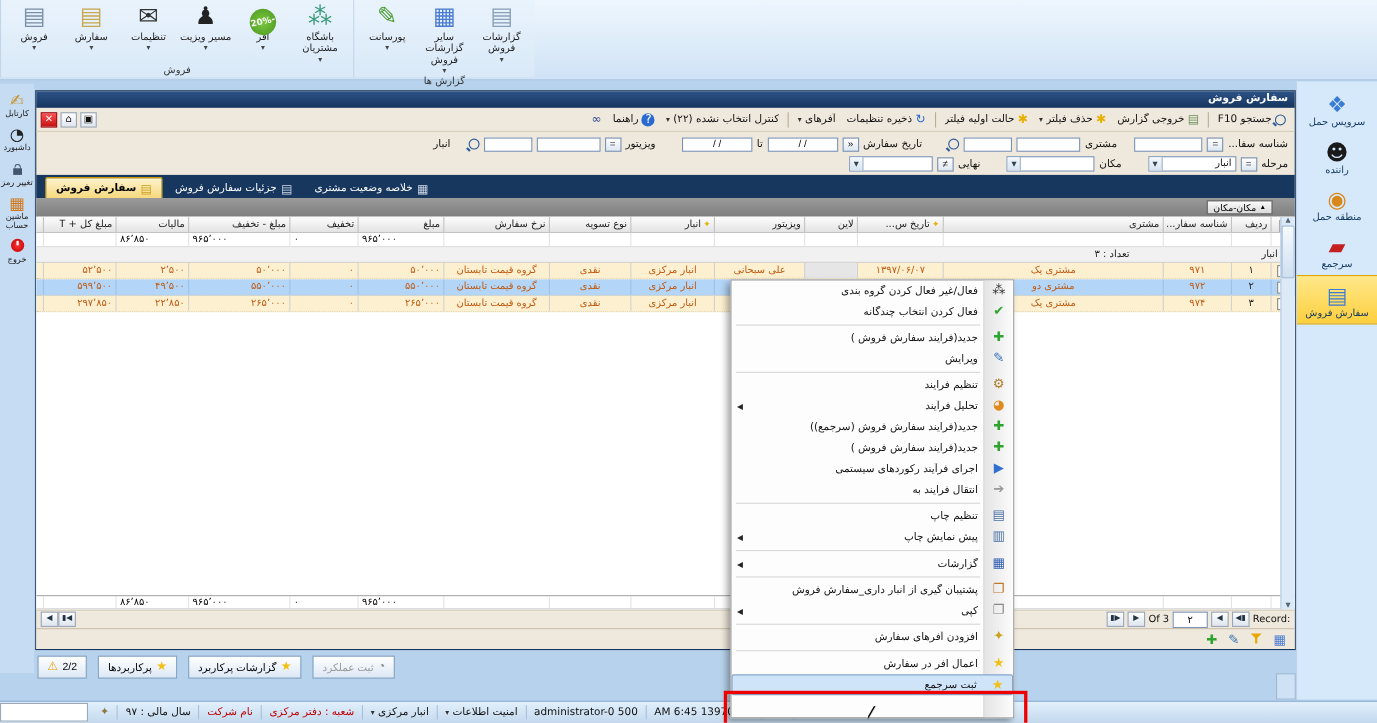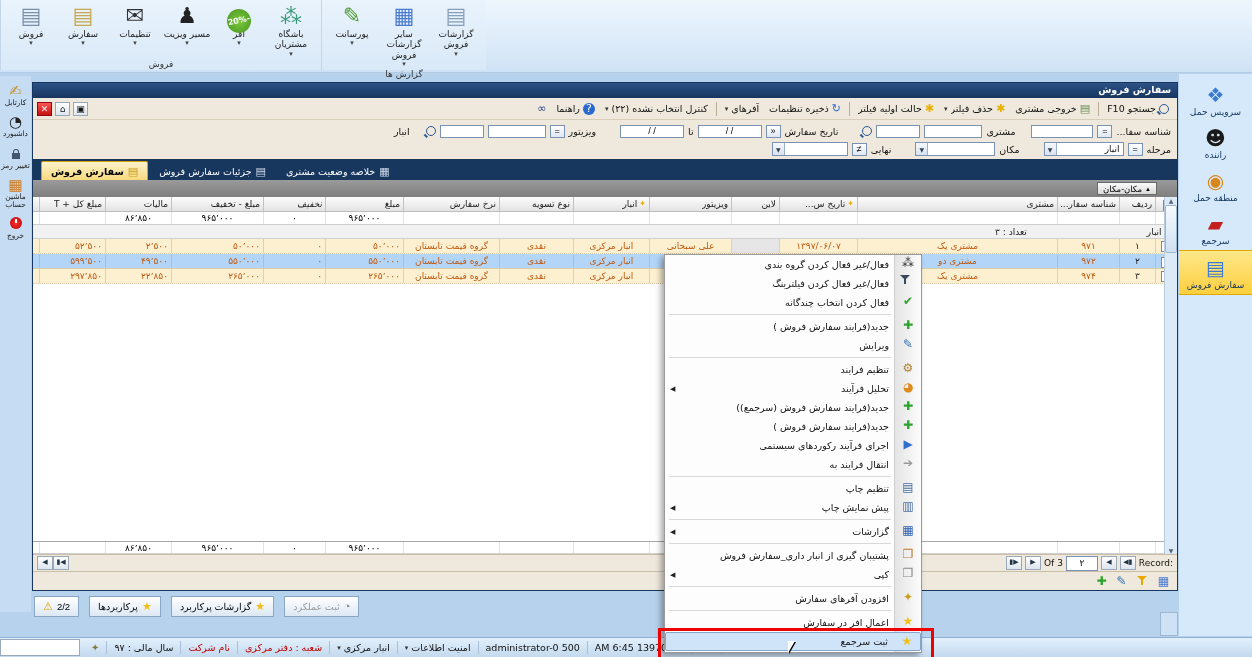--- a/index.html
+++ b/index.html
@@ -66,21 +66,21 @@
   #groupstrip{height:17px;background:linear-gradient(#9a9a9a,#7f7f7f);display:flex;direction:rtl;align-items:center;padding:0 20px}
   #groupBtn{height:13px;border:1px solid #6a6a6a;background:linear-gradient(#fbfbfb,#d9d9d9);font-size:8.5px;
     display:flex;direction:rtl;align-items:center;gap:3px;padding:0 5px;cursor:pointer}
   
   #gridArea{flex:1;display:flex;flex-direction:column;background:#fff;position:relative;overflow:hidden}
   .g-row{display:flex;direction:rtl;padding-left:12px;box-sizing:border-box}
   .g-cell{box-sizing:border-box;border-left:1px solid #d2d2d2;padding:0 3px;font-size:9px;overflow:hidden;white-space:nowrap}
   .g-head{height:15px;background:linear-gradient(#fdfdfd,#e3e3e3);border-bottom:1px solid #bdbdbd}
   .g-head .g-cell{display:flex;direction:rtl;align-items:center;gap:2px;color:#222;border-left:1px solid #c2c2c2}
   .g-sum{height:13px;background:#fff;border-bottom:1px solid #cfcfcf}
-  .g-sum .g-cell{text-align:center;direction:ltr;color:#000;line-height:13px;border-left:1px solid #e3e3e3}
+  .g-sum .g-cell{text-align:left;direction:ltr;color:#000;line-height:13px;border-left:1px solid #e3e3e3}
   .g-group{height:13px;background:#f1f1f1;border-bottom:1px solid #cfcfcf;display:flex;direction:rtl;align-items:center;font-size:9px;color:#222}
   .g-data{height:15px;background:#fcf0d0;border-bottom:1px dotted #d8cba8}
   .g-data .g-cell{color:#c05a10;line-height:14px;text-align:center}
   .g-data .g-cell.num{direction:ltr;text-align:right}
   .g-data .g-cell.dark{color:#222}
   .g-data.sel{background:#b3d5f7}
   .g-data.sel .g-cell{border-left-color:#9fc2e4}
   .cb{width:9px;height:9px;border:1px solid #888;background:#fff;display:inline-block;margin-top:2px;font-size:8px;line-height:8px;text-align:center;color:#234}
   .g-empty{flex:1;background:#fff}
   .g-bsum{height:13px;border-top:1px solid #a8a8a8}
@@ -251,21 +251,21 @@
       <span class="winbtn">▣</span>
     </span>
     <span class="tb-right" id="toolbarItems">
         <span class="tbitem">
           <span class="ic i-mag"></span>
           <span class="clip">جستجو F10</span>
         </span>
         <span class="tbsep"></span>
         <span class="tbitem">
           <span class="ic" style="color: rgb(106, 143, 90); font-size: 11px;">▤</span>
-          <span class="clip">خروجی مشتری</span>
+          <span class="clip">خروجی گزارش</span>
         </span>
         <span class="tbitem">
           <span class="ic" style="color: rgb(232, 176, 0); font-size: 11px;">✱</span>
           <span class="clip">حذف فیلتر</span>
           <span class="caret">▾</span>
         </span>
         <span class="tbitem">
           <span class="ic" style="color: rgb(232, 176, 0); font-size: 11px;">✱</span>
           <span class="clip">حالت اولیه فیلتر</span>
         </span>
@@ -394,21 +394,21 @@
           </div>
           <div class="g-cell " style="width: 74px; flex: 0 0 74px;">
             <span class="clip">نوع تسویه</span>
           </div>
           <div class="g-cell " style="width: 96px; flex: 0 0 96px;">
             <span class="clip">نرخ سفارش</span>
           </div>
           <div class="g-cell " style="width: 78px; flex: 0 0 78px;">
             <span class="clip">مبلغ</span>
           </div>
-          <div class="g-cell " style="width: 62px; flex: 0 0 62px; font-style: italic;">
+          <div class="g-cell " style="width: 62px; flex: 0 0 62px;">
             <span class="clip">تخفیف</span>
           </div>
           <div class="g-cell " style="width: 92px; flex: 0 0 92px;">
             <span class="clip">مبلغ - تخفیف</span>
           </div>
           <div class="g-cell " style="width: 66px; flex: 0 0 66px;">
             <span class="clip">مالیات</span>
           </div>
           <div class="g-cell " style="width: 66px; flex: 0 0 66px;">
             <span class="clip">مبلغ کل + T</span>
@@ -591,24 +591,20 @@
   </div>
 
 <div id="ctxmenu">
   <div id="menuStrip"></div>
   <div id="menuItems">
       <div class="mitem">
         <span class="mic" style="color: rgb(51, 51, 51);">⁂</span>
         <span class="mlabel">فعال/غیر فعال کردن گروه بندی</span>
       </div>
       <div class="mitem">
-        <span class="mic i-funnel" style="color: rgb(58, 74, 90);"></span>
-        <span class="mlabel">فعال/غیر فعال کردن فیلترینگ</span>
-      </div>
-      <div class="mitem">
         <span class="mic" style="color: rgb(47, 163, 47);">✔</span>
         <span class="mlabel">فعال کردن انتخاب چندگانه</span>
       </div>
       <div class="msep"></div>
       <div class="mitem">
         <span class="mic" style="color: rgb(47, 163, 47);">✚</span>
         <span class="mlabel">جدید(فرایند سفارش فروش )</span>
       </div>
       <div class="mitem">
         <span class="mic" style="color: rgb(47, 111, 178);">✎</span>

